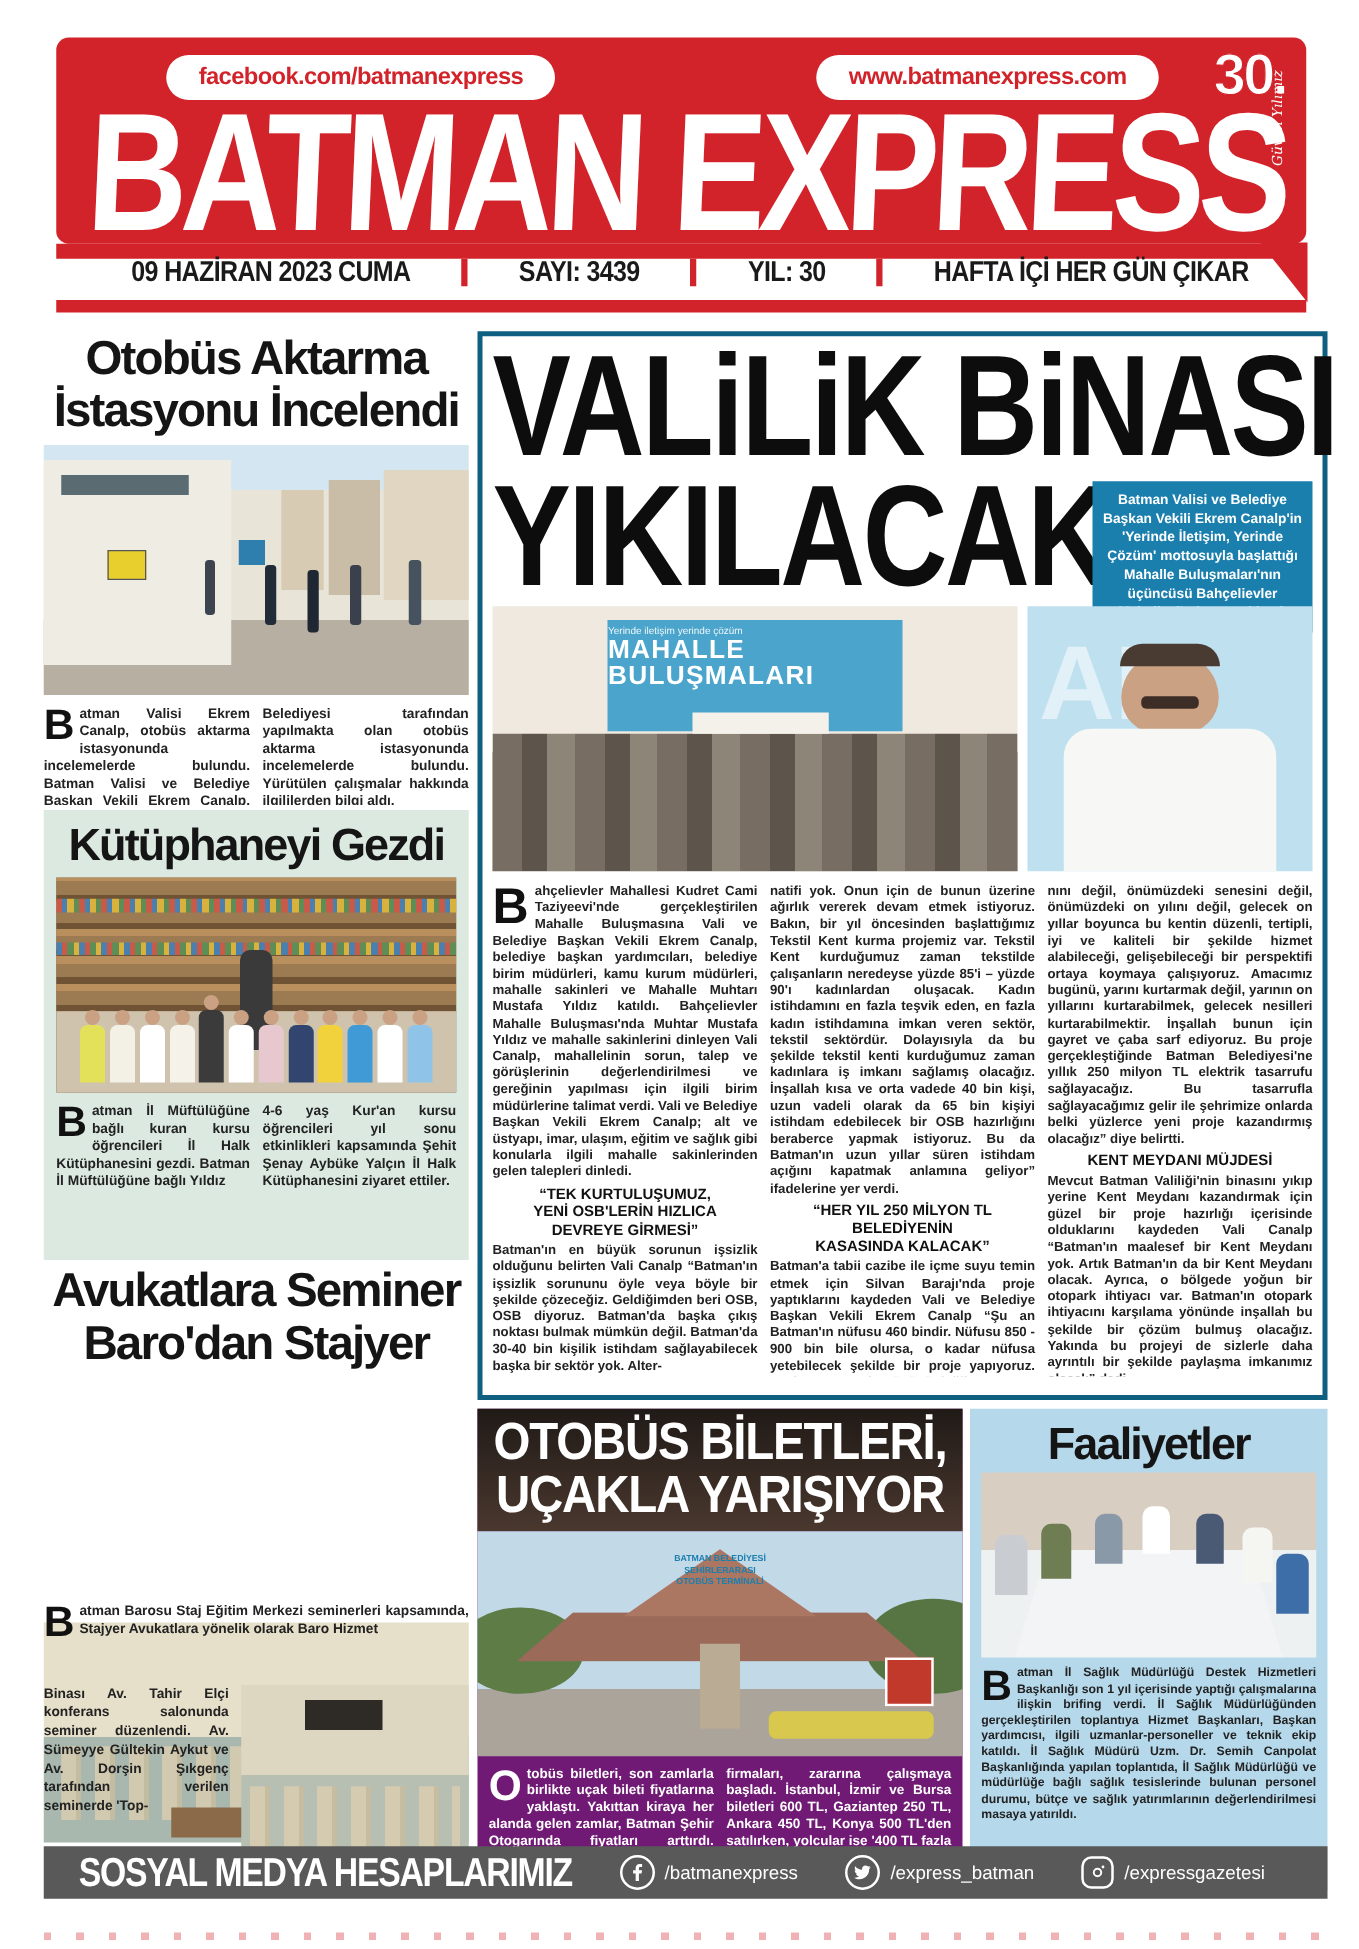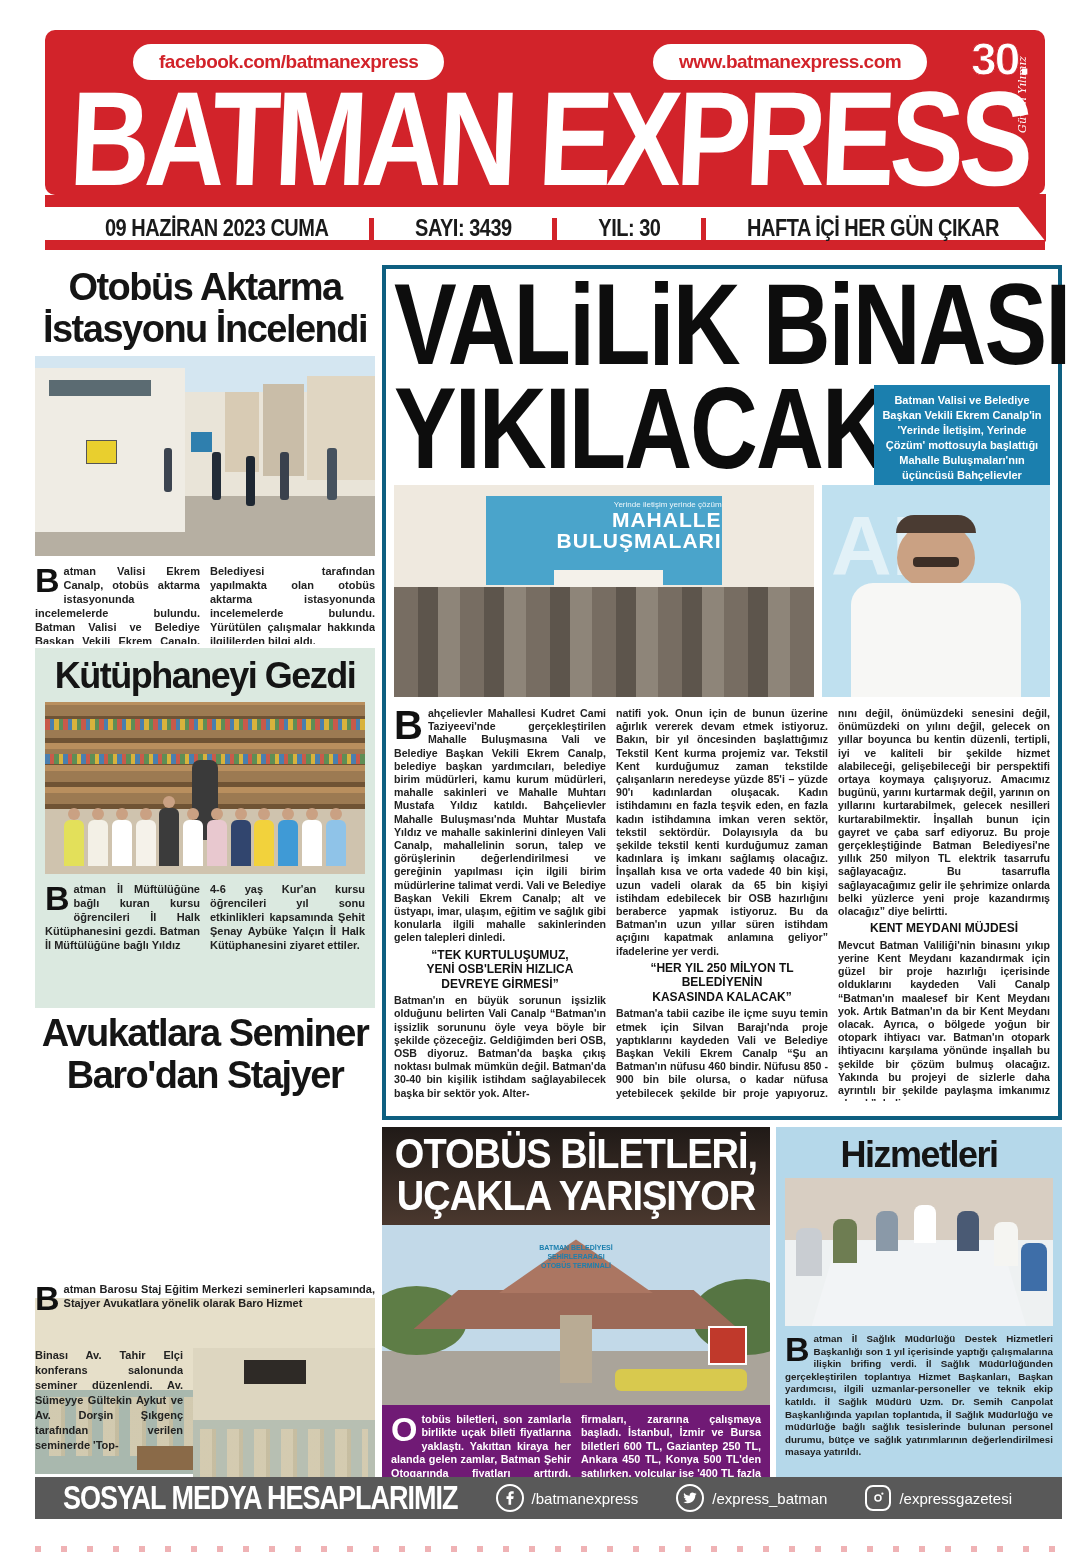--- a/index.html
+++ b/index.html
@@ -13,21 +13,21 @@
   .badge { position:absolute; top:14px; background:#fff; color:#d2232a; font-weight:bold; font-size:19px; padding:7px 26px; border-radius:22px; letter-spacing:-0.5px; }
   #badge-fb { left:88px; }
   #badge-web { left:608px; }
   #masthead-title { position:absolute; left:28px; top:48px; color:#fff; font-weight:bold; font-size:110px; letter-spacing:-5px; white-space:nowrap; transform:scale(1.01,1.22) skewX(-3deg); transform-origin:left top; line-height:100px; }
   #anniv { position:absolute; right:16px; top:2px; color:#fff; font-weight:bold; font-size:46px; -webkit-text-stroke:1px #d2232a; text-shadow:0 0 0 #fff; letter-spacing:-2px; }
   #anniv-script { position:absolute; right:-16px; top:58px; color:#fff; font-family:"DejaVu Serif", serif; font-style:italic; font-size:11px; transform:rotate(-90deg); transform-origin:center; white-space:nowrap; }
 
   
   #dateline { left:45px; top:195px; width:1000px; height:55px; }
   .dl-bar { width:100%; background:#d2232a; }
-  #dl-white { height:33px; display:flex; align-items:flex-end; justify-content:space-between; padding:0 46px 0 60px; }
+  #dl-white { height:33px; display:flex; align-items:flex-start; justify-content:space-between; padding:0 46px 0 60px; }
   .dl-text { font-weight:bold; font-size:20px; letter-spacing:-0.5px; transform:scaleY(1.15); white-space:nowrap; }
   .dl-sep { width:5px; height:22px; background:#d2232a; }
 
   
   .headline-round { text-align:center; font-weight:bold; color:#151515; letter-spacing:-1.5px; }
 
   
   .body-txt { text-align:justify; font-weight:bold; color:#222; }
   .twocol { display:flex; gap:10px; }
   .twocol > div { flex:1; }
@@ -71,21 +71,21 @@
   .main-headline { font-weight:bold; color:#0d0d0d; font-size:94px; letter-spacing:-2px; white-space:nowrap; transform:scale(1.0,1.22); transform-origin:left top; line-height:82px; }
   #main-headline-row2 { position:relative; margin-top:22px; }
   #main-caption { position:absolute; right:0px; top:6px; width:176px; background:#1b7fae; color:#fff; font-weight:bold; font-size:11px; line-height:15px; text-align:center; padding:8px 7px; }
   #main-photos { display:flex; gap:8px; margin-top:24px; height:212px; }
   #photo-meeting { flex:1; }
   #photo-portrait { width:228px; }
   #main-body { display:flex; gap:10px; margin-top:10px; height:394px; overflow:hidden; }
   #main-body > div { width:213px; font-size:10.6px; line-height:13.2px; }
   .subhead { font-weight:bold; text-align:center; font-size:12px; line-height:14.5px; margin:3px 0; color:#111; }
 
-  .banner { position:absolute; left:22%; top:5%; width:56%; height:42%; background:#4aa4cb; color:#fff; text-align:right; padding-top:4px; }
+  .banner { position:absolute; left:22%; top:5%; width:56%; height:42%; background:#4aa4cb; color:#fff; text-align:left; padding-top:4px; }
   .banner-top { font-size:8px; opacity:.9; }
   .banner-big { font-weight:bold; font-size:21px; line-height:21px; letter-spacing:1px; }
 
   
   #kuran-box { left:35px; top:648px; width:340px; height:360px; background:#dbe9e0; padding:8px 10px; }
 
   
   #bus-box { left:382px; top:1127px; width:388px; height:385px; background:#701a75; }
   #bus-head { height:98px; background:linear-gradient(#201a17, #4a382e); color:#fff; text-align:center; padding-top:6px; }
   #bus-head .line { font-weight:bold; font-size:38px; line-height:42px; letter-spacing:-1px; transform:scaleY(1.1); }
@@ -282,21 +282,21 @@
     <div class="ph" style="left:84%; top:56%; width:10%; height:22%; background:#c0392b; border:2px solid #fff;"></div>
   </div>
   <div id="bus-body">
     <div><span class="dropcap">O</span><span>tobüs biletleri, son zamlarla birlikte uçak bileti fiyatlarına yaklaştı. Yakıttan kiraya her alanda gelen zamlar, Batman Şehir Otogarında fiyatları arttırdı. Masraflarını çıkaramayan ve yolcu bulamayan otobüs</span></div>
     <div>firmaları, zararına çalışmaya başladı. İstanbul, İzmir ve Bursa biletleri 600 TL, Gaziantep 250 TL, Ankara 450 TL, Konya 500 TL'den satılırken, yolcular ise '400 TL fazla verip uçakla yolculuk yaparım' demeye başladı.</div>
   </div>
 </div>
 
 <div class="abs" id="faal-box">
   <div class="headline-round">
-    <div>Hizmetleri</div>
+    <div>Faaliyetler</div>
   </div>
   <div class="photo" id="photo-saglik">
     <div class="ph" style="left:10%; top:42%; width:80%; height:58%; background:#f2f4f6; clip-path:polygon(12% 0, 88% 0, 100% 100%, 0 100%);"></div>
     <div class="ph" style="left:4%; top:34%; width:26px; height:48px; background:#c9cdd2; border-radius:8px 8px 0 0;"></div>
     <div class="ph" style="left:18%; top:28%; width:24px; height:44px; background:#6e7d52; border-radius:8px 8px 0 0;"></div>
     <div class="ph" style="left:34%; top:22%; width:22px; height:40px; background:#8a99a8; border-radius:8px 8px 0 0;"></div>
     <div class="ph" style="left:48%; top:18%; width:22px; height:38px; background:#ffffff; border-radius:8px 8px 0 0;"></div>
     <div class="ph" style="left:64%; top:22%; width:22px; height:40px; background:#4a5a74; border-radius:8px 8px 0 0;"></div>
     <div class="ph" style="left:78%; top:30%; width:24px; height:44px; background:#f5f5f2; border-radius:8px 8px 0 0;"></div>
     <div class="ph" style="left:88%; top:44%; width:26px; height:48px; background:#3e6ea8; border-radius:8px 8px 0 0;"></div>

